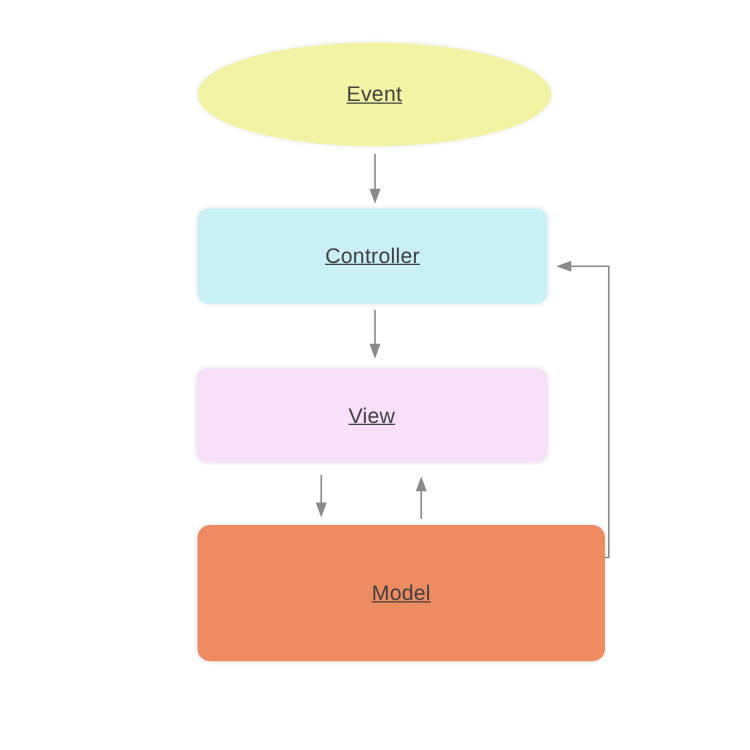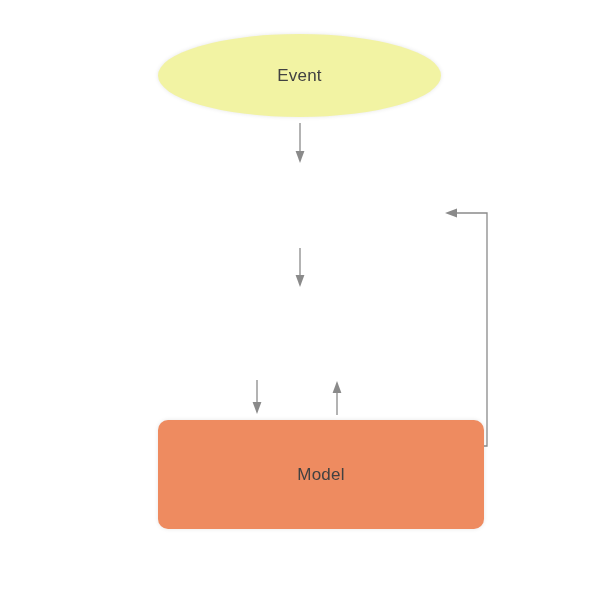--- a/index.html
+++ b/index.html
@@ -22,20 +22,21 @@
     width: 600px;
     height: 600px;
     pointer-events: none;
   }
   .node {
     position: absolute;
     display: flex;
     align-items: center;
     justify-content: center;
     box-shadow: 0 0 4px rgba(0,0,0,0.10);
+    text-decoration: underline;
   }
   .node .label {
     font-size: 17px;
     letter-spacing: 0.2px;
   }
   .node-event {
     left: 158px;
     top: 34px;
     width: 283px;
     height: 83px;
@@ -85,19 +86,25 @@
       <polygon points="337,381 332.6,393 341.4,393"></polygon>
       <polygon points="445,213 457,208.6 457,217.4"></polygon>
       <polygon points="445,446 457,441.6 457,450.4"></polygon>
     </g>
   </svg>
 
   <div class="node node-event" style="background-color: rgb(242, 243, 163);">
     <span class="label">Event</span>
   </div>
 
+  <div class="node node-controller" style="background-color: rgb(201, 239, 247);">
+    <span class="label">Controller</span>
+  </div>
 
+  <div class="node node-view" style="background-color: rgb(249, 223, 249);">
+    <span class="label">View</span>
+  </div>
 
   <div class="node node-model" style="background-color: rgb(238, 139, 96);">
     <span class="label">Model</span>
   </div>
 
 </div>
 
 </body></html>

